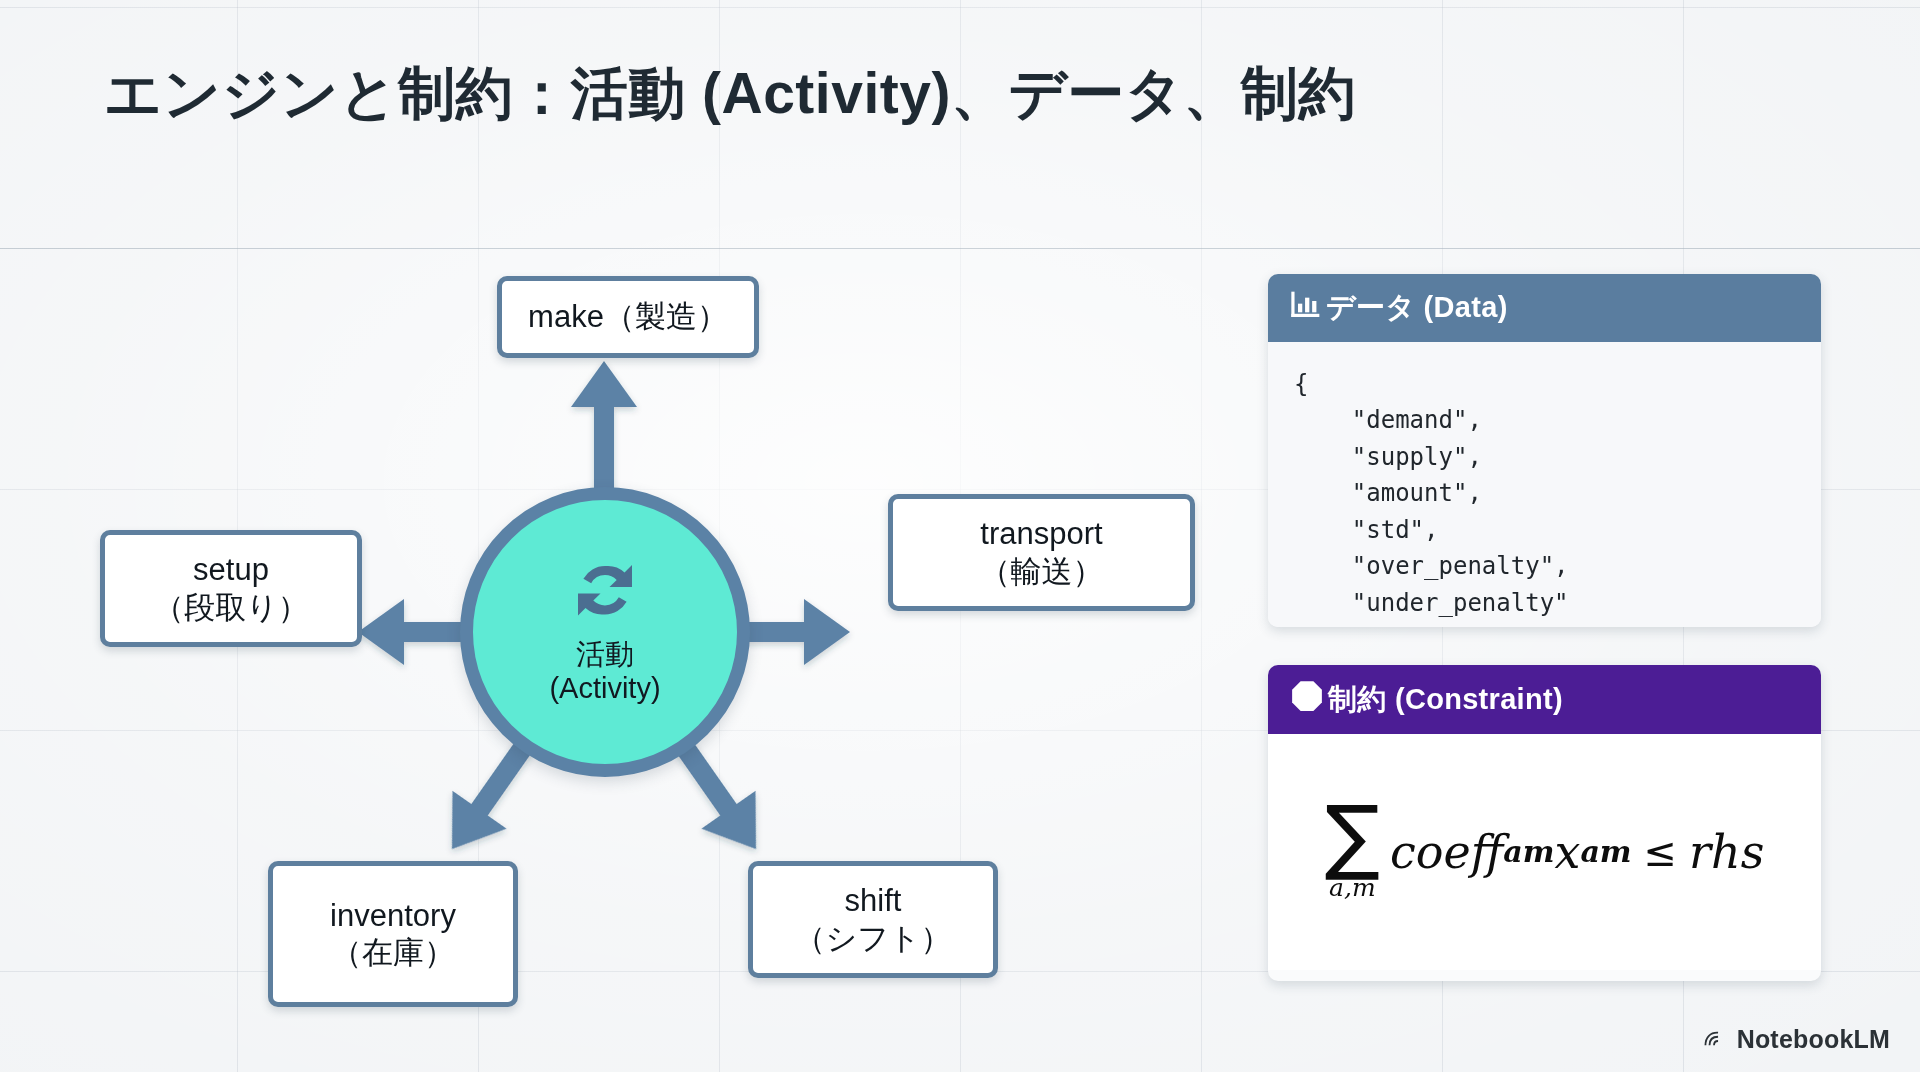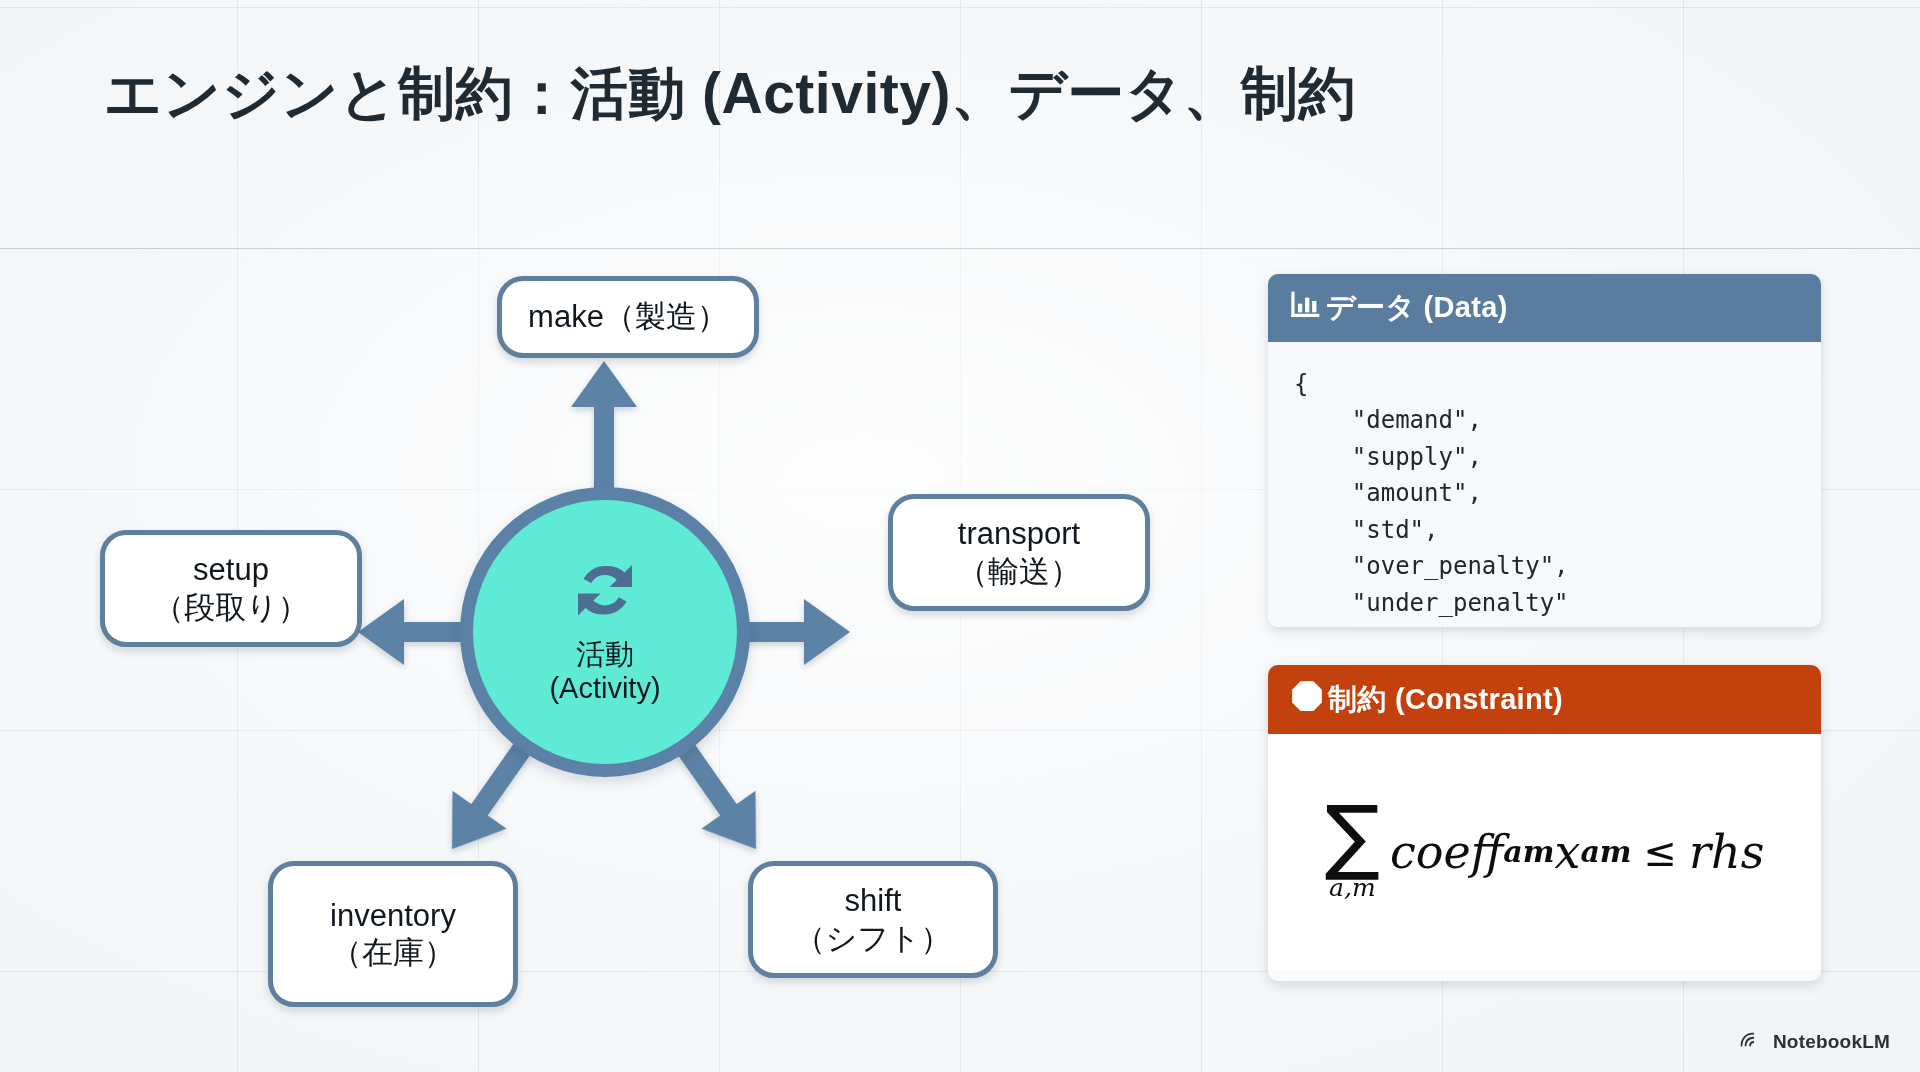--- a/index.html
+++ b/index.html
@@ -97,34 +97,34 @@
     text-align: center;
     font-size: 29px;
     color: #111820;
     line-height: 1.18;
   }
 
   .node {
     position: absolute;
     background: #ffffff;
     border: 5px solid #5e7f9e;
-    border-radius: 26px;
+    border-radius: 10px;
     display: flex;
     align-items: center;
     justify-content: center;
     text-align: center;
     font-size: 31px;
     color: #11181f;
     line-height: 1.2;
     box-shadow: 0 4px 9px rgba(40,60,80,0.18);
     padding: 6px 14px;
   }
   #node-make      { left: 497px;  top: 27px;  width: 262px; height: 82px; }
   #node-setup     { left: 100px;  top: 245px; width: 262px; height: 117px; margin-top: 36px; }
-  #node-transport { left: 888px;  top: 245px; width: 262px; height: 117px; }
+  #node-transport { left: 888px;  top: 245px; width: 307px; height: 117px; }
   #node-inventory { left: 268px;  top: 612px; width: 250px; height: 146px; }
   #node-shift     { left: 748px;  top: 612px; width: 250px; height: 117px; }
 
   
   .card {
     position: absolute;
     border-radius: 10px;
     overflow: hidden;
     box-shadow: 0 4px 12px rgba(40,60,80,0.16);
     background: #fafbfc;
@@ -146,21 +146,21 @@
   #data-code {
     font-family: "DejaVu Sans Mono", "Liberation Mono", monospace;
     font-size: 24px;
     line-height: 1.52;
     color: #20262c;
     padding: 24px 26px 20px 26px;
     white-space: pre;
   }
 
   #card-constraint { left: 1268px; top: 665px; width: 553px; height: 316px; }
-  #card-constraint .card-header { background: #c2410c; }
+  #card-constraint .card-header { background: #4c1d95; }
   #formula-area {
     height: 236px;
     background: #ffffff;
     display: flex;
     align-items: center;
     justify-content: center;
   }
   #formula {
     font-family: "DejaVu Serif", "Liberation Serif", serif;
     font-style: italic;
@@ -181,21 +181,21 @@
   .sum-sub { font-size: 25px; font-style: italic; margin-top: 4px; font-family: "DejaVu Serif", serif; }
   .sub { font-size: 30px; vertical-align: sub; font-weight: bold; }
   .rel { font-style: normal; margin: 0 12px; font-family: "DejaVu Sans", sans-serif; font-size: 40px; }
 
   
   #watermark {
     position: absolute;
     right: 30px; bottom: 18px;
     display: flex;
     gap: 12px;
-    font-size: 19px;
+    font-size: 25px;
     font-weight: bold;
     color: #2b3136;
     letter-spacing: 0.2px;
   }
 </style>
 </head>
 <body>
 
 <div id="bg-grid"></div>
 <div id="bg-vignette"></div>

